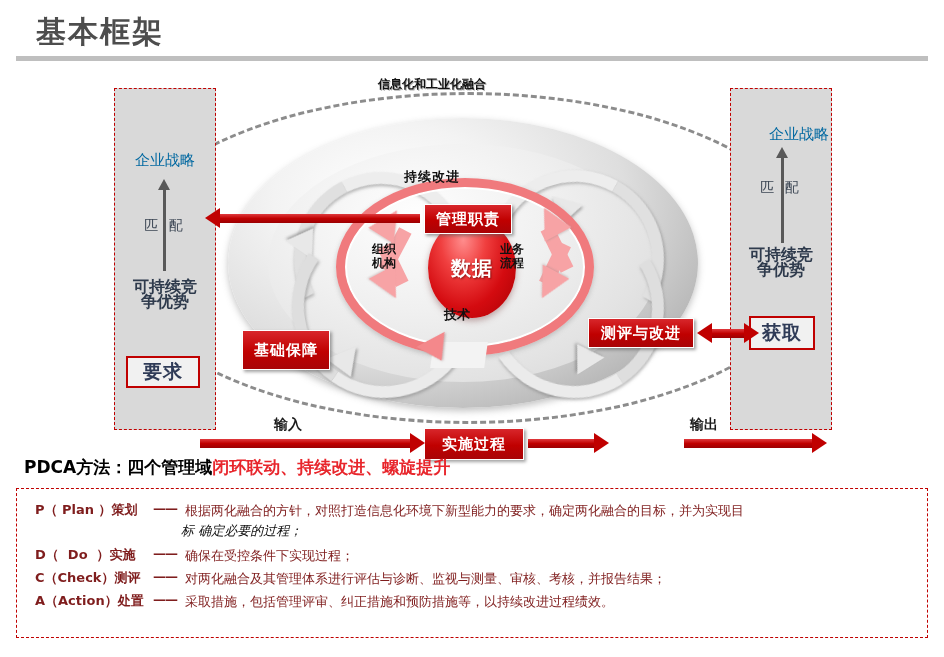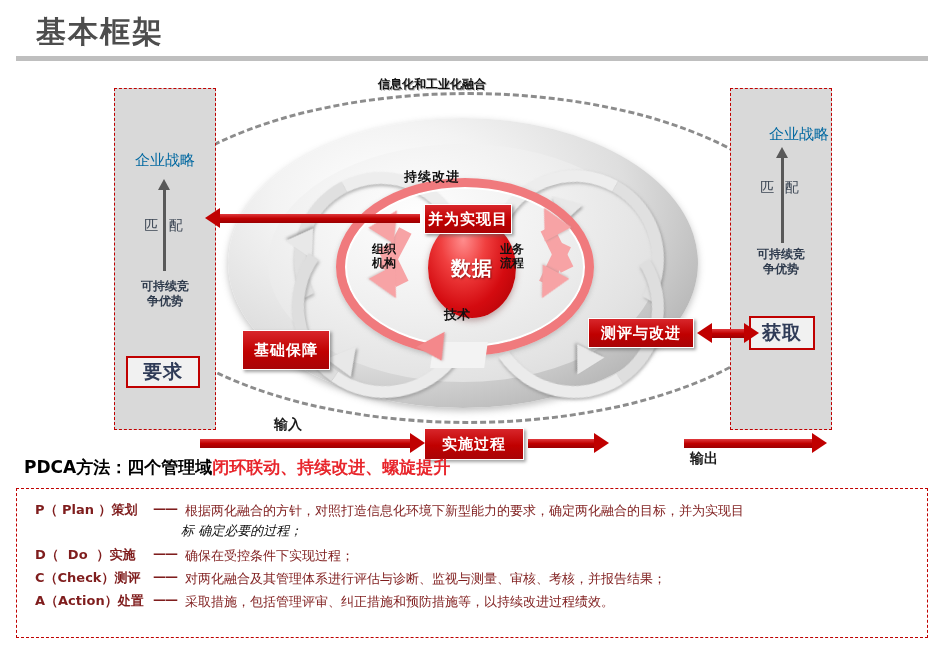--- a/index.html
+++ b/index.html
@@ -103,21 +103,21 @@
     color: #3c4654;
     letter-spacing: 3px;
   }
   #panel-left .panel-match  { top: 128px; }
   #panel-right .panel-match { top: 90px; }
 
   .panel-adv {
     position: absolute;
     left: 0; right: 0;
     text-align: center;
-    font-size: 12px;
+    font-size: 16px;
     line-height: 15px;
     color: #2f3b4d;
     font-weight: bold;
   }
   #panel-left .panel-adv  { top: 190px; }
   #panel-right .panel-adv { top: 158px; }
 
   
   .outline-box {
     position: absolute;
@@ -185,21 +185,21 @@
   #arrow-impl-to-newcap   { left: 528px; top: 373px; width: 66px; }
   #arrow-newcap-out       { left: 684px; top: 373px; width: 128px; }
 
   .flow-label {
     position: absolute;
     font-size: 14px;
     font-weight: bold;
     color: #1a1a1a;
   }
   #label-input  { left: 228px; top: 350px; padding-left: 46px; }
-  #label-output { left: 690px; top: 350px; margin-top: 34px; }
+  #label-output { left: 690px; top: 350px; }
 
   
   #ellipse-outer-dashed {
     position: absolute;
     left: 116px; top: 26px;
     width: 704px; height: 332px;
     border: 3px dashed #8c8c8c;
     border-radius: 50%;
     box-sizing: border-box;
   }
@@ -459,21 +459,21 @@
     <div class="panel-match">匹 配</div>
     <div class="panel-adv">
       <div>可持续竞</div>
       <div>争优势</div>
     </div>
   </div>
 
   <div class="outline-box" id="box-requirement">要求</div>
   <div class="outline-box" id="box-acquire">获取</div>
 
-  <div class="red-box" id="box-mgmt">并为实现目</div>
+  <div class="red-box" id="box-mgmt">管理职责</div>
   <div class="red-box" id="box-base">基础保障</div>
   <div class="red-box" id="box-assess">测评与改进</div>
   <div class="red-box" id="box-implement">实施过程</div>
 
   <div class="red-arrow arrow-head-left" id="arrow-mgmt-to-strategy"></div>
   <div class="red-arrow arrow-head-left arrow-head-right" id="arrow-assess-to-acquire"></div>
   <div class="red-arrow arrow-head-right" id="arrow-req-to-impl"></div>
   <div class="red-arrow arrow-head-right" id="arrow-impl-to-newcap"></div>
   <div class="red-arrow arrow-head-right" id="arrow-newcap-out"></div>
 

